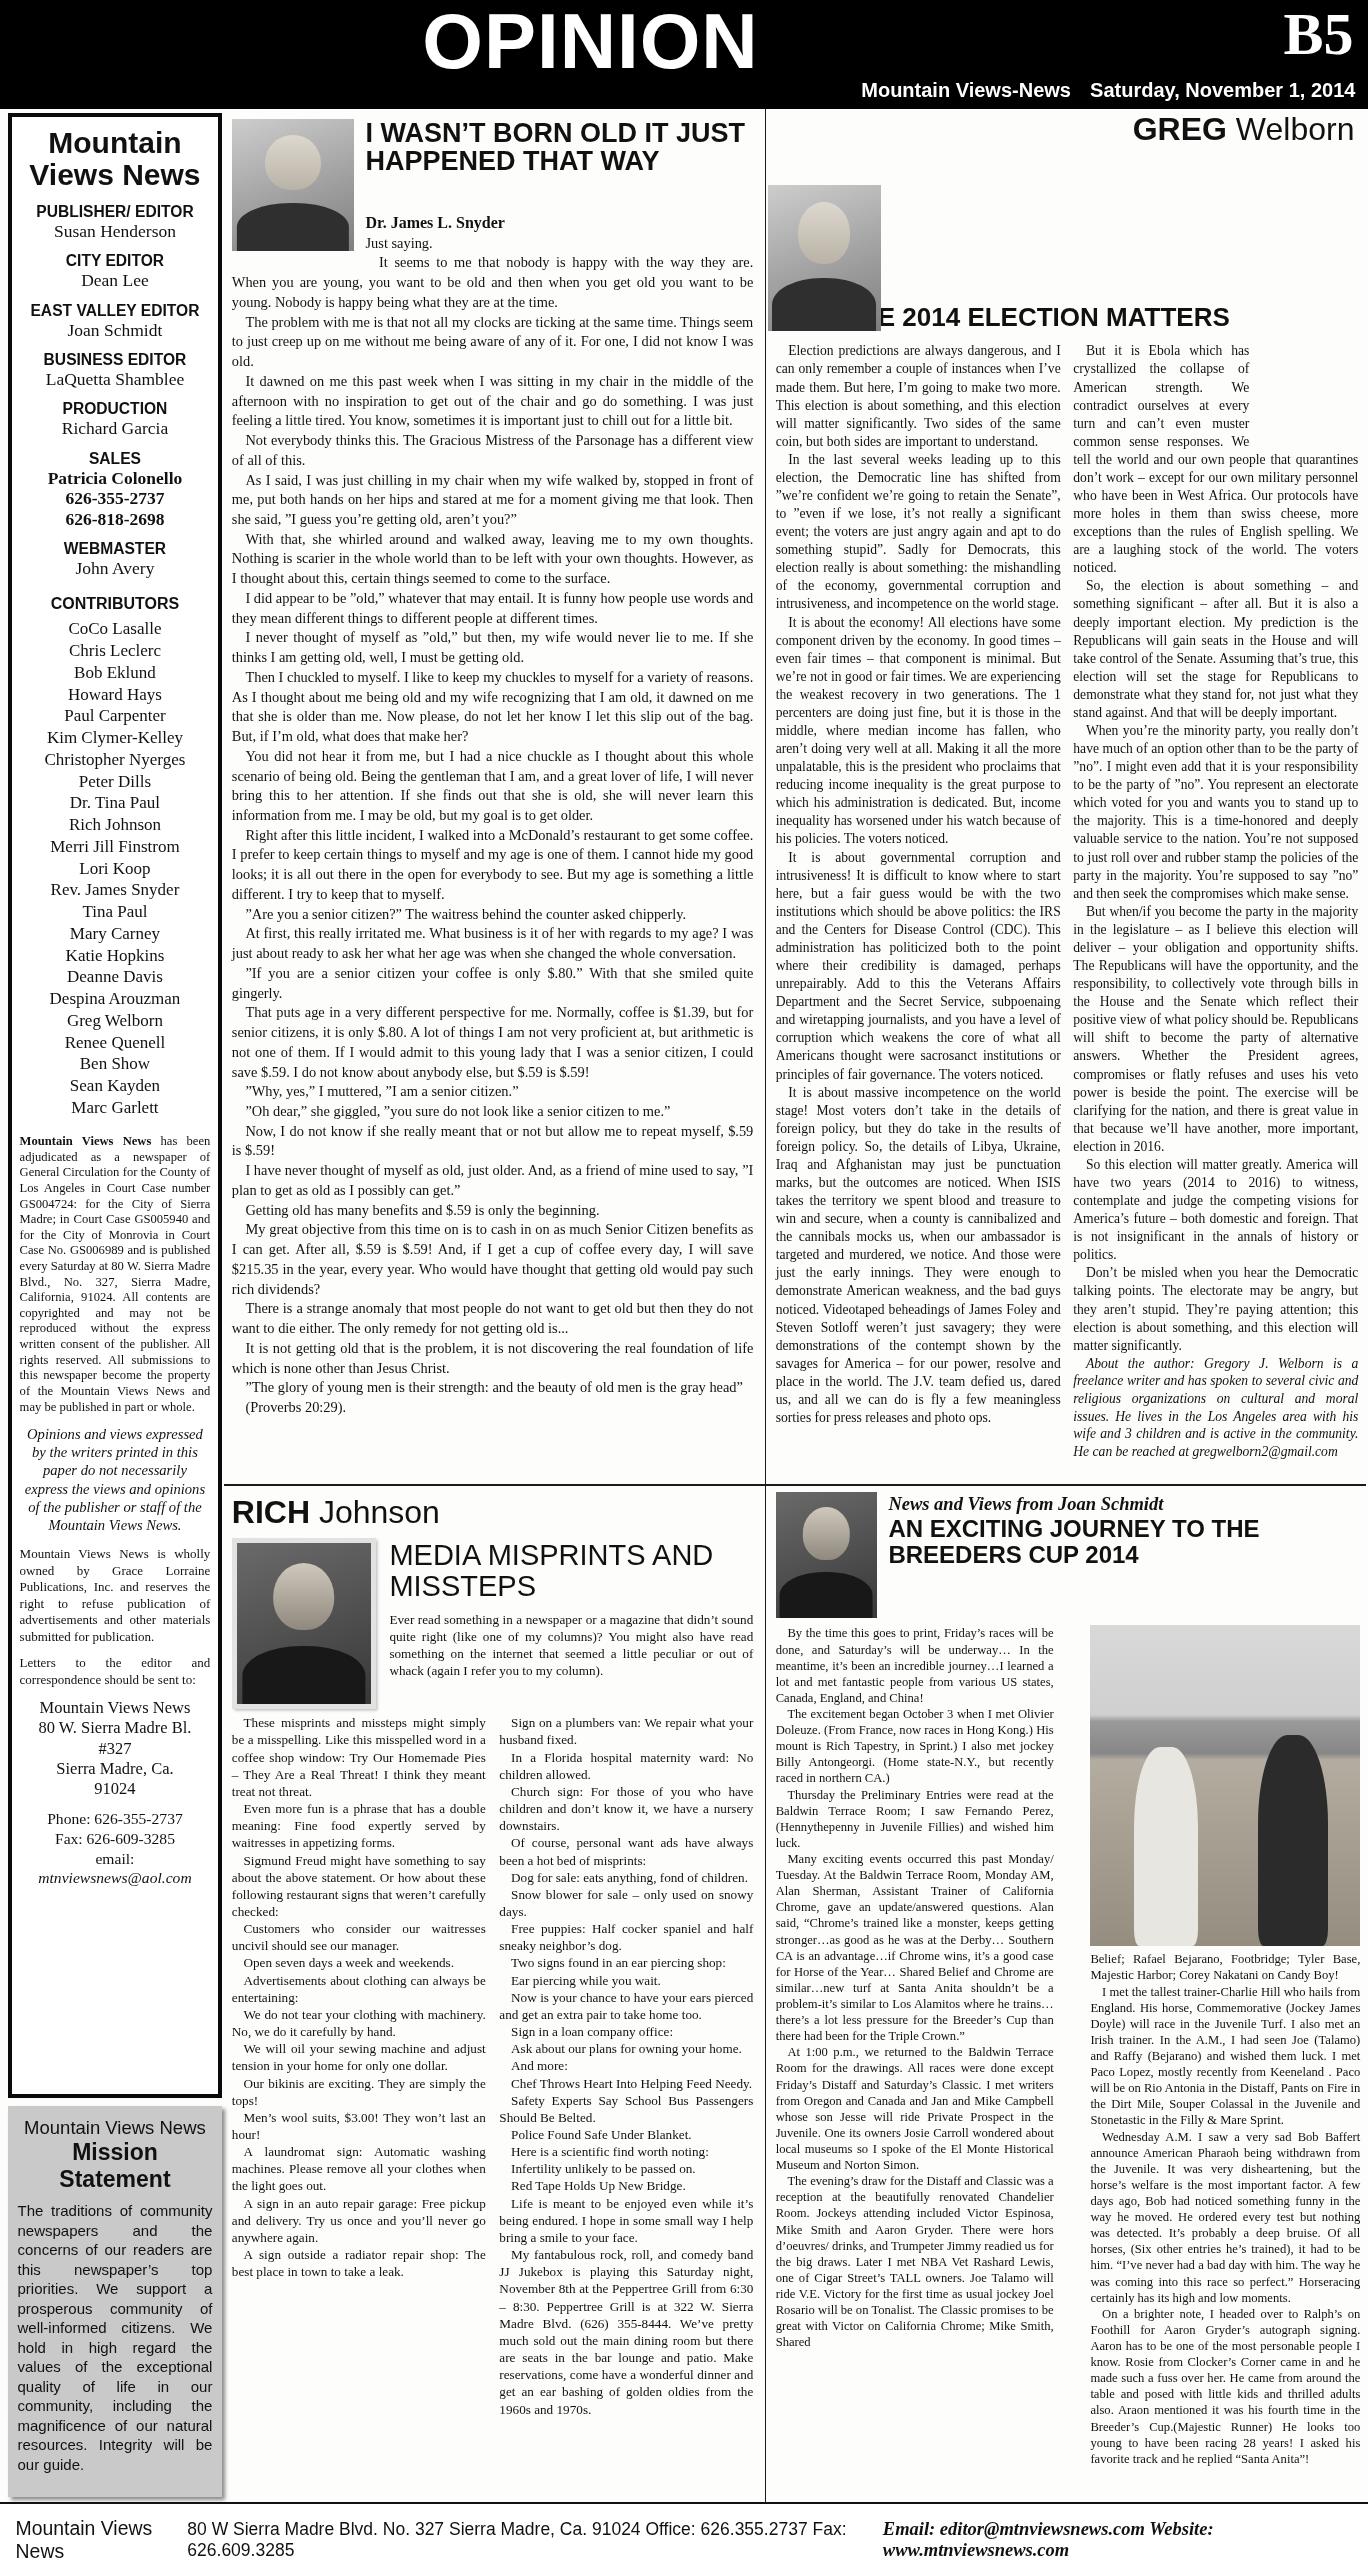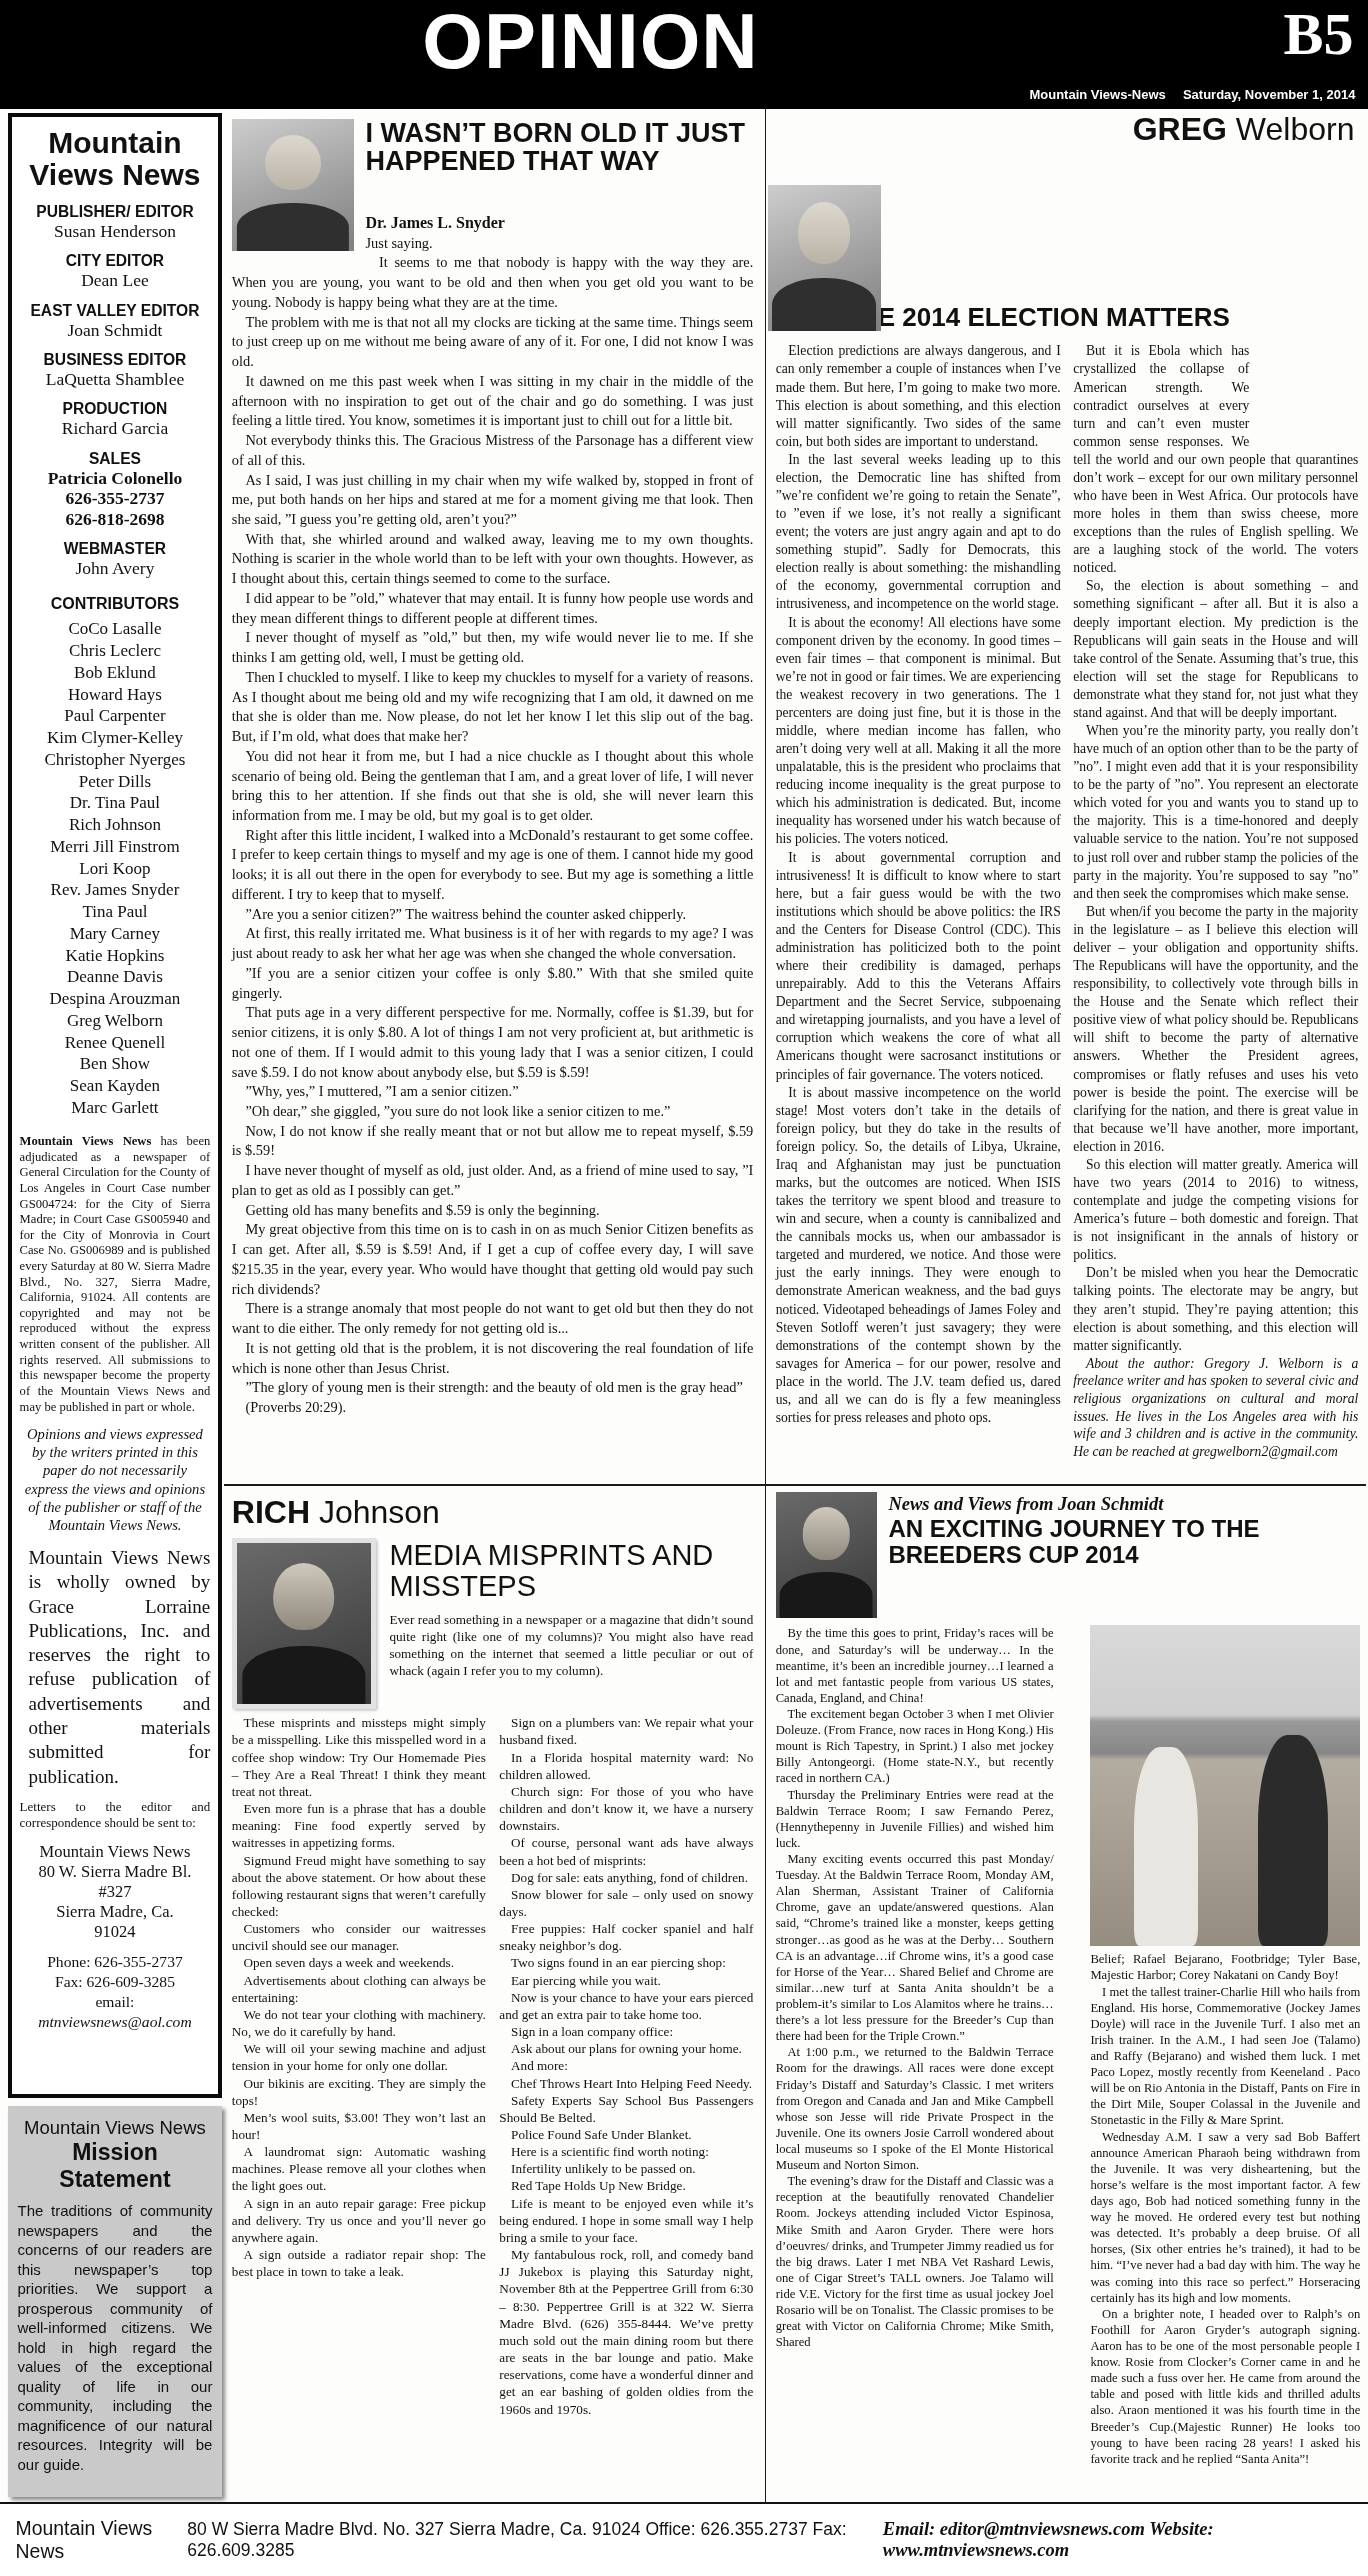--- a/index.html
+++ b/index.html
@@ -5,21 +5,21 @@
   * { margin:0; padding:0; box-sizing:border-box; }
   html,body { background:#6f6f6f; }
   .page { position:relative; width:1369px; height:2576px; margin:0 auto; background:#fdfdfb; color:#111;
           font-family:"Liberation Serif", serif; overflow:hidden; }
 
   
   .banner { position:absolute; left:0; top:0; width:1369px; height:109px; background:#000; color:#fff; }
   .banner-title { position:absolute; left:0; top:-3.9px; width:1181px; text-align:center;
                   font-family:"Liberation Sans", sans-serif; font-weight:bold; font-size:78px; letter-spacing:1px; }
   .banner-page { position:absolute; right:15.6px; top:0; font-family:"Liberation Serif", serif; font-weight:bold; font-size:60px; }
-  .banner-date { position:absolute; right:13.6px; bottom:6.8px; font-family:"Liberation Sans", sans-serif; font-weight:bold; font-size:13px; }
+  .banner-date { position:absolute; right:13.6px; bottom:6.8px; font-family:"Liberation Sans", sans-serif; font-weight:bold; font-size:20px; }
   .banner-date span { margin-left:13.6px; }
 
   
   .main { position:absolute; left:0; top:109px; width:1369px; height:2393px; display:flex; }
   .content { flex:1; display:flex; flex-direction:column; padding-right:2.9px; }
   .row-top { height:1375px; display:flex; }
   .row-bottom { flex:1; display:flex; }
   .divider-h { height:1.9px; background:#1a1a1a; }
 
   
@@ -28,21 +28,21 @@
   .masthead { font-family:"Liberation Sans", sans-serif; font-weight:bold; font-size:30px; line-height:1.08; margin:1.9px 0 11.7px; }
   .role { margin-top:10.7px; }
   .role-label { font-family:"Liberation Sans", sans-serif; font-weight:bold; font-size:15.6px; }
   .role-name { font-size:17.5px; line-height:1.18; }
   .bold { font-weight:bold; }
   .contrib-label { font-family:"Liberation Sans", sans-serif; font-weight:bold; font-size:16px; margin-top:15.6px; }
   .contrib-list { margin-top:5.8px; }
   .contrib-list p { font-size:17px; line-height:1.28; }
   .legal { text-align:justify; font-size:12.6px; line-height:1.24; margin-top:15.6px; }
   .opinions { font-style:italic; text-align:center; font-size:14.6px; line-height:1.25; margin-top:9.7px; }
-  .ownership { text-align:justify; font-size:19px; line-height:1.28; margin-top:11.7px;margin-left:9px; }
+  .ownership { text-align:justify; font-size:13px; line-height:1.28; margin-top:11.7px; }
   .letters { text-align:justify; font-size:13px; line-height:1.28; margin-top:9.7px; }
   .addr { margin-top:9.7px; }
   .addr p { font-size:16.5px; line-height:1.22; }
   .phone-block { margin-top:9.7px; }
   .phone-block p { font-size:15.6px; line-height:1.28; }
   .email-italic { font-style:italic; }
   .mission-box { margin-top:7.8px; background:#c9c9c9; height:391px; padding:11.7px 9.7px; overflow:hidden;
                  font-family:"Liberation Sans", sans-serif; box-shadow:2.9px 2.9px 3.9px #8a8a8a; }
   .mission-title { font-size:18.5px; text-align:center; }
   .mission-sub { font-size:23px; font-weight:bold; text-align:center; margin-bottom:7.8px; }

